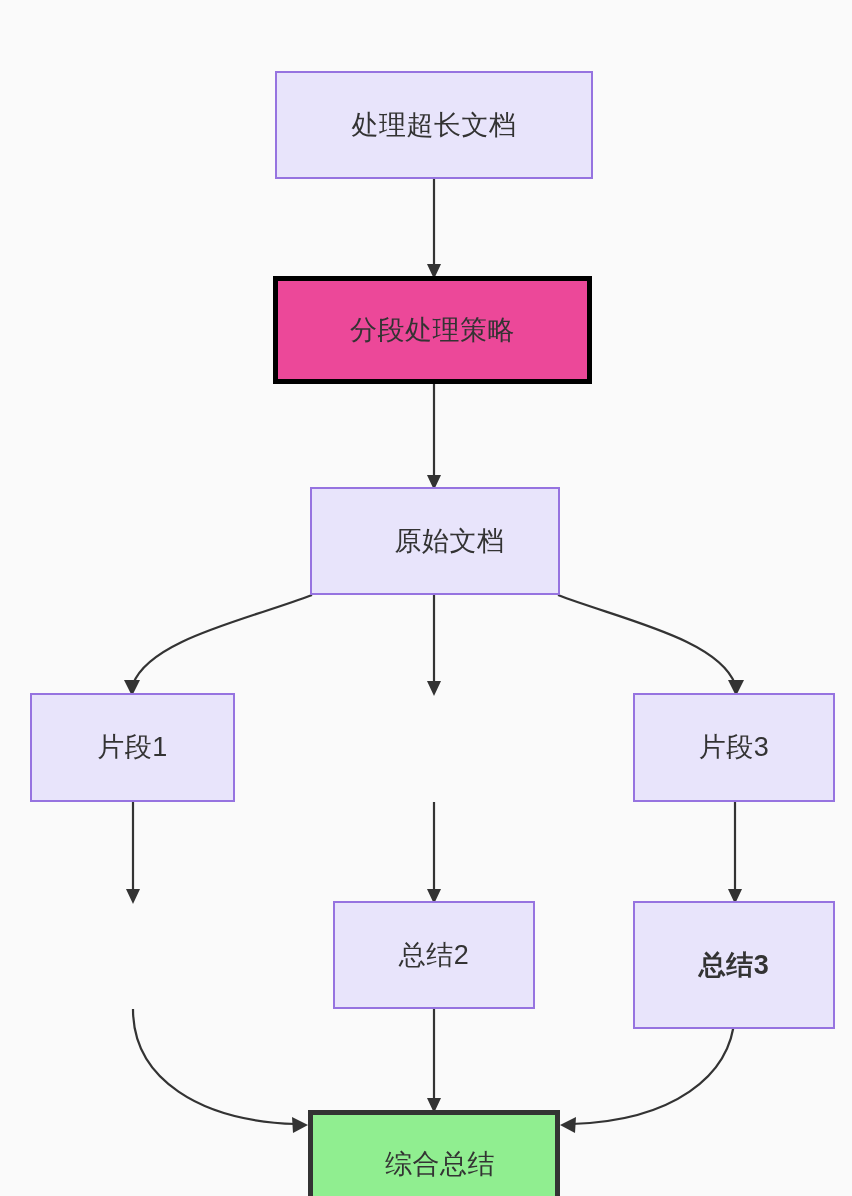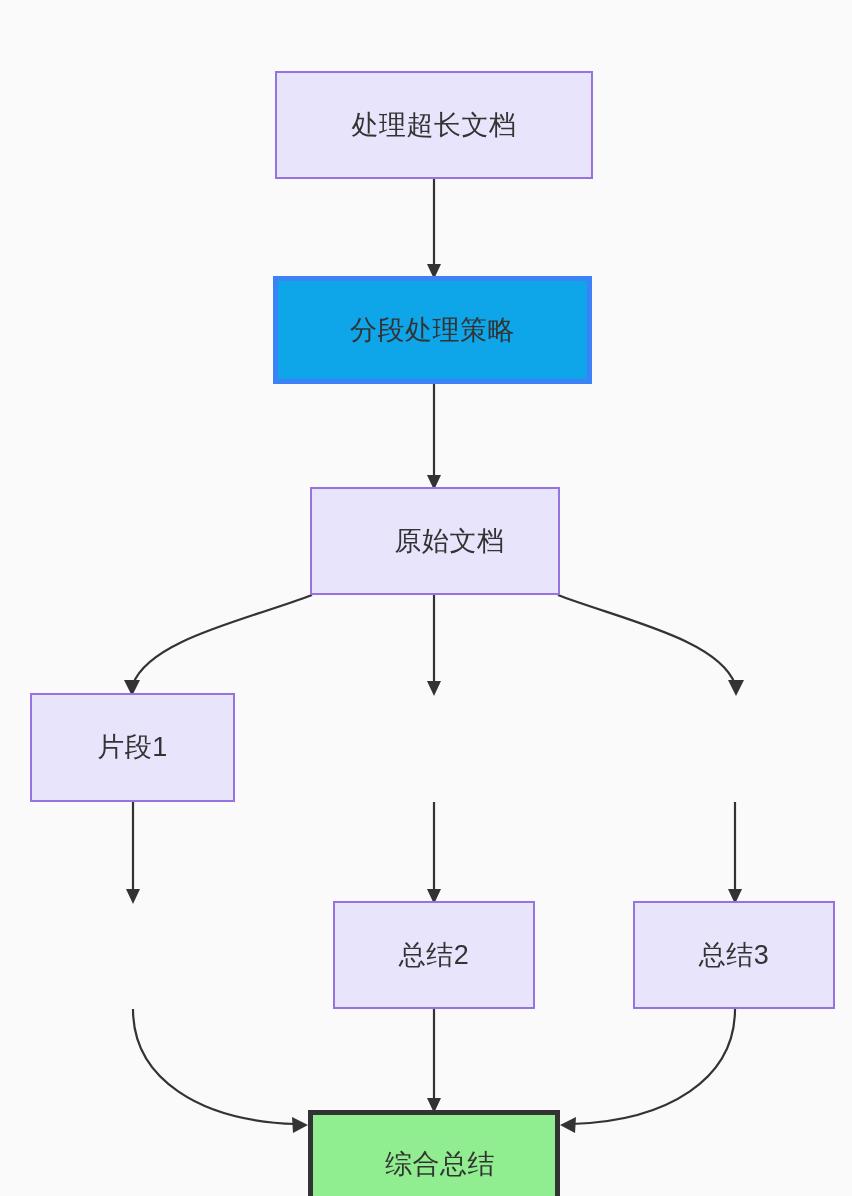--- a/index.html
+++ b/index.html
@@ -38,38 +38,38 @@
     font-size: 27px;
     line-height: 1.2;
     letter-spacing: 0.5px;
     z-index: 2;
   }
   .node-plain {
     background: #e8e4fb;
     border: 2px solid #9673e0;
   }
   .node-strategy {
-    background: #0ea5e9;
-    border: 5px solid #3b82f6;
+    background: #ec4899;
+    border: 5px solid #000000;
   }
   .node-final {
     background: #90ee90;
     border: 5px solid #333333;
   }
 
   
   #node-root      { left: 275px; top: 32px;   width: 318px; height: 108px; }
   #node-strategy  { left: 273px; top: 237px;  width: 319px; height: 108px; }
   #node-source    { left: 310px; top: 448px;  width: 250px; height: 108px; padding-left: 29px; }
   #node-chunk-1   { left: 30px;  top: 654px;  width: 205px; height: 109px; align-items: center; }
   #node-chunk-2   { left: 333px; top: 654px;  width: 202px; height: 109px; }
   #node-chunk-3   { left: 633px; top: 654px;  width: 202px; height: 109px; }
   #node-summary-1 { left: 30px;  top: 862px;  width: 205px; height: 108px; }
   #node-summary-2 { left: 333px; top: 862px;  width: 202px; height: 108px; }
-  #node-summary-3 { left: 633px; top: 862px;  width: 202px; height: 108px; }
+  #node-summary-3 { left: 633px; top: 862px;  width: 202px; height: 128px; font-weight: bold; }
   #node-final     { left: 308px; top: 1071px; width: 252px; height: 109px; padding-left: 12px; }
 
   .edge-path {
     fill: none;
     stroke: #333333;
     stroke-width: 2.2;
   }
   .arrow-head {
     fill: #333333;
     stroke: none;
@@ -148,20 +148,23 @@
 
   <div class="node node-plain" id="node-source">
     <span>原始文档</span>
   </div>
 
   <div class="node node-plain" id="node-chunk-1">
     <span>片段1</span>
   </div>
 
 
+  <div class="node node-plain" id="node-chunk-3">
+    <span>片段3</span>
+  </div>
 
 
   <div class="node node-plain" id="node-summary-2">
     <span>总结2</span>
   </div>
 
   <div class="node node-plain" id="node-summary-3">
     <span>总结3</span>
   </div>
 

